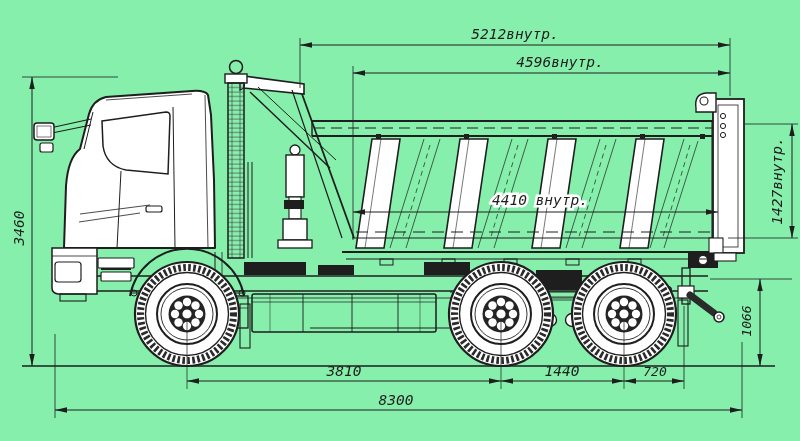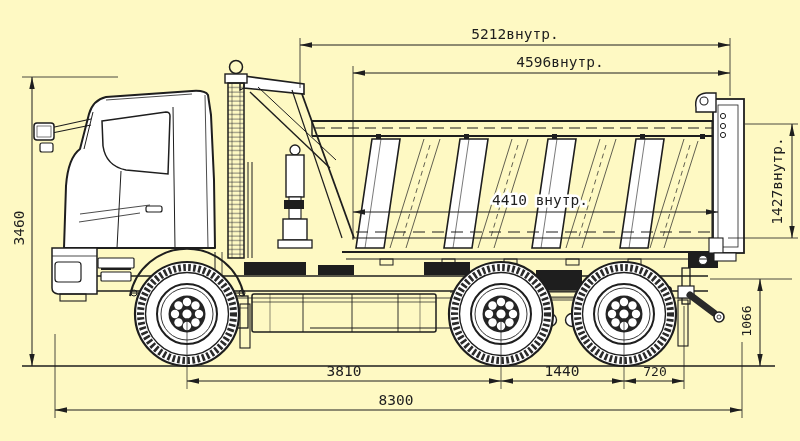--- a/index.html
+++ b/index.html
@@ -1,21 +1,22 @@
 <!DOCTYPE html>
 <html><head>
 <meta charset="utf-8">
 <style>
   html,body{margin:0;padding:0;background:#ffffff;}
   .stage{
     position:relative;
     width:800px;height:441px;
-    background:#fef9c3;
+    background:#86efac;
     overflow:hidden;
     font-family:"DejaVu Sans Mono","Liberation Mono",monospace;
+    font-style:italic;
   }
   svg{display:block;}
   svg text{
     fill:#1e1e1e;
     font-family:"DejaVu Sans Mono","Liberation Mono",monospace;
   }
   .dimtxt{font-size:14.5px;}
   .dimtxt-s{font-size:13px;}
   .halo{paint-order:stroke;stroke:#ffffff;stroke-width:5px;}
 </style>

